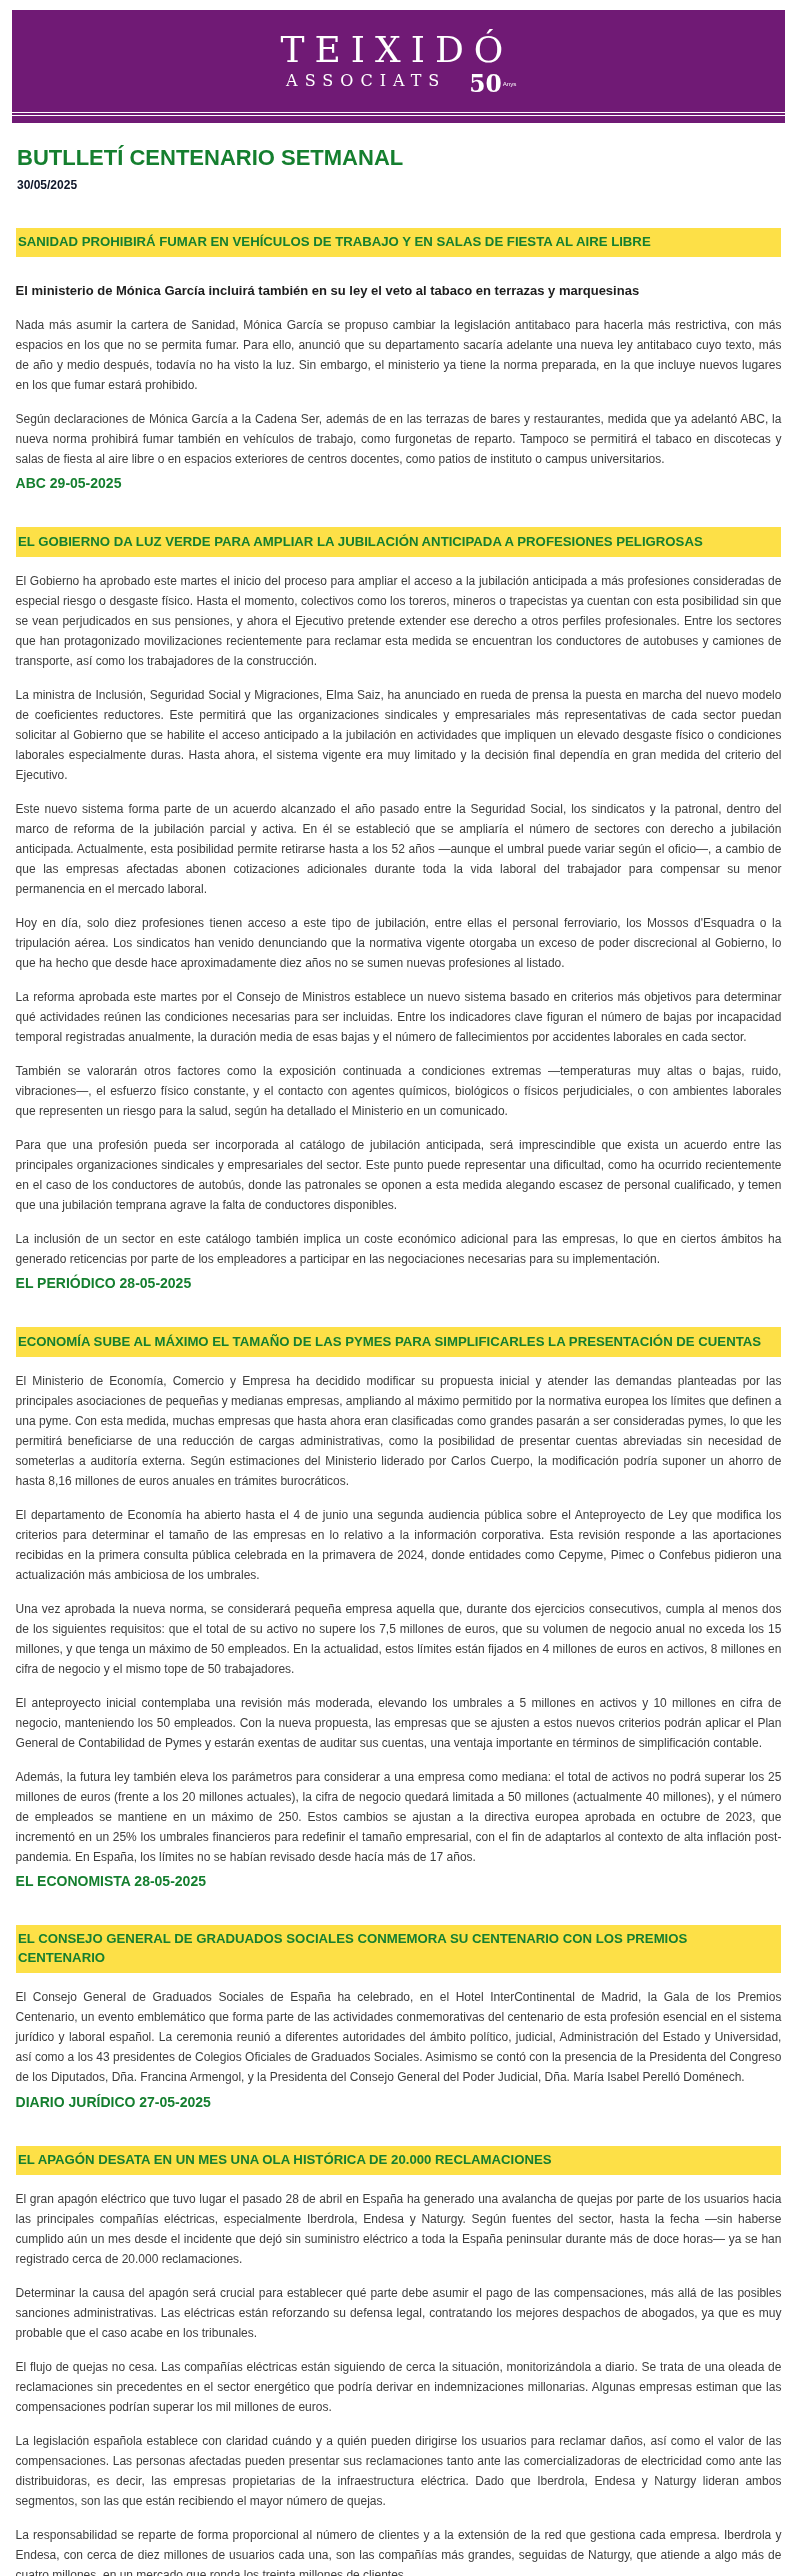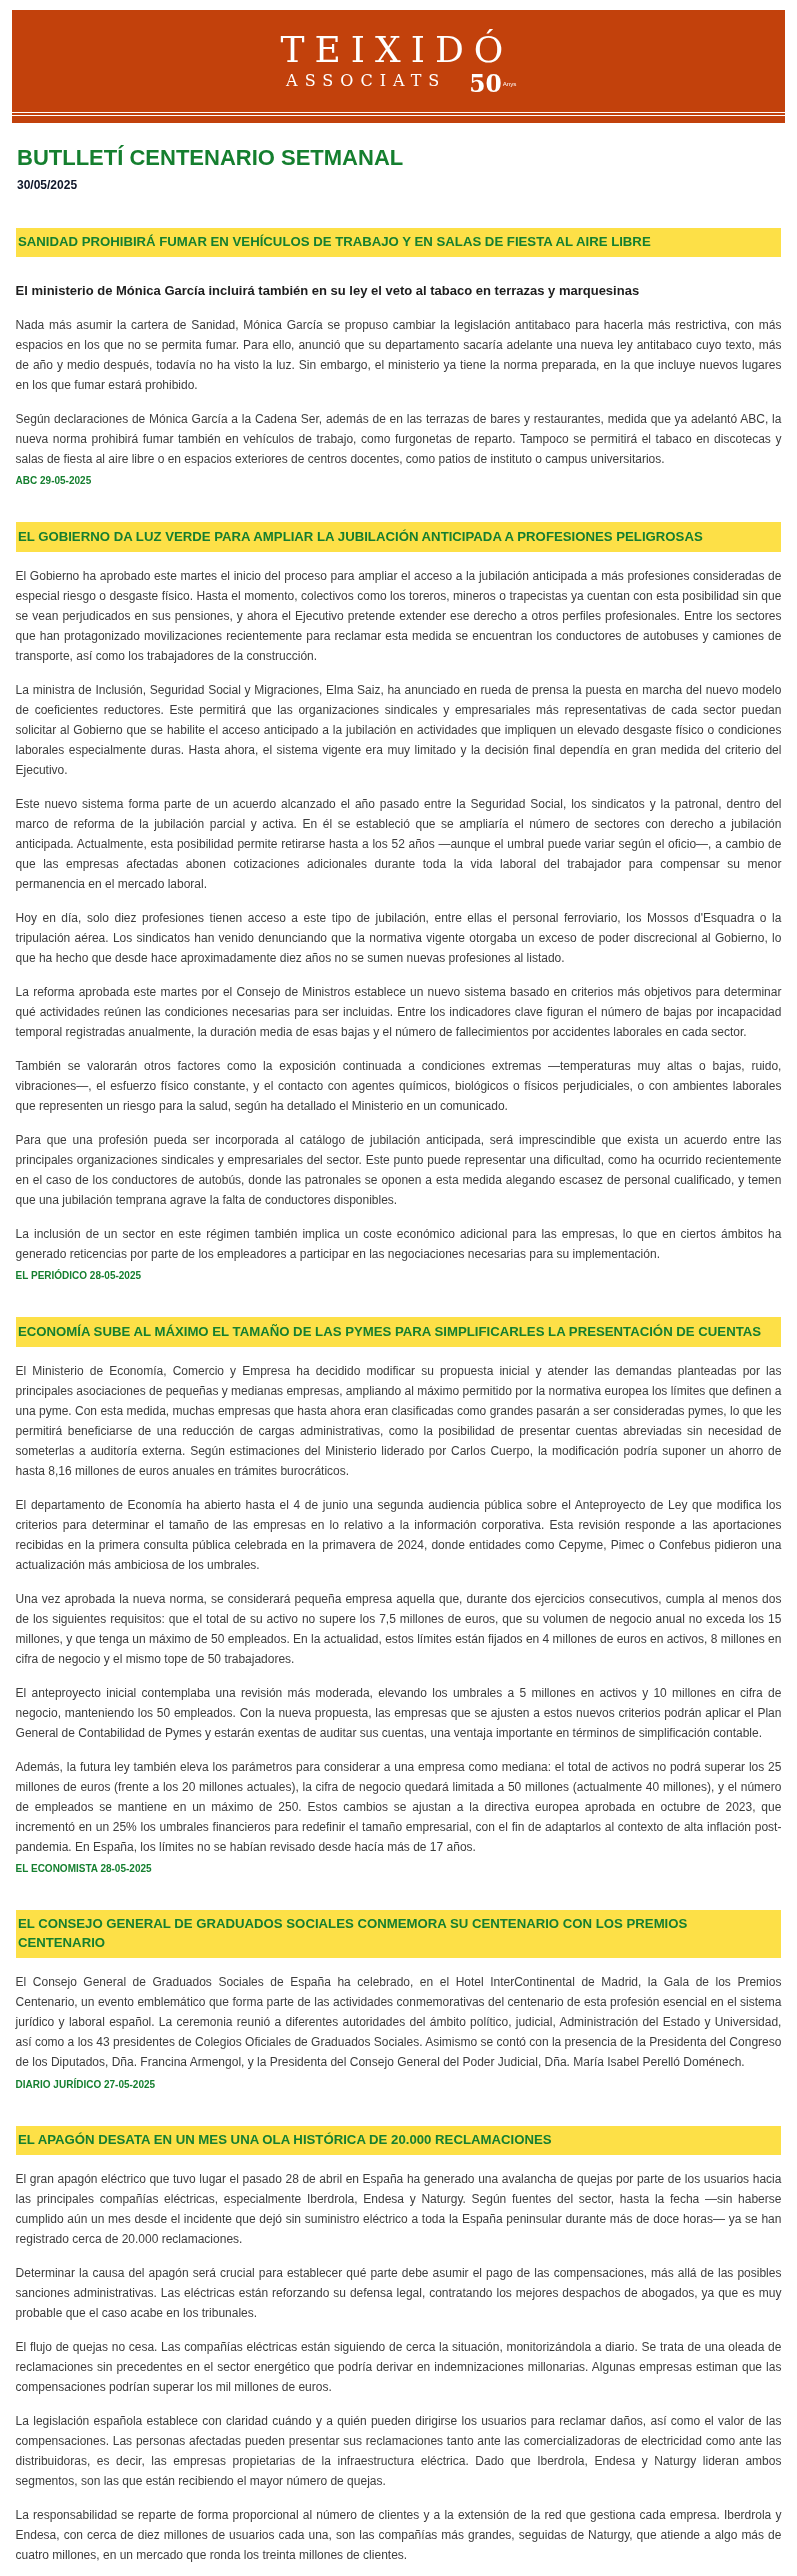--- a/index.html
+++ b/index.html
@@ -7,21 +7,21 @@
     width:797px;
     min-height:2576px;
     font-family:"Liberation Sans","DejaVu Sans",sans-serif;
     color:#3d3d3d;
     -webkit-font-smoothing:antialiased;
   }
   
   .banner{
     margin:10px 11.7px 0 11.7px;
     height:113px;
-    background:#c2410c;
+    background:#701a75;
     position:relative;
     display:flex;
     align-items:center;
     justify-content:center;
   }
   .logo{display:flex;flex-direction:column;align-items:flex-end;transform:translateY(-6.2px);}
   .logo-top{
     font-family:"DejaVu Serif","Liberation Serif",serif;
     color:#ffffff;font-size:36px;letter-spacing:10px;line-height:1;
     padding-right:3.1px;
@@ -59,21 +59,21 @@
     margin:0;font-size:13.2px;font-weight:bold;color:#157f2f;line-height:18.7px;
   }
   .article-subtitle{
     margin:25px 0 0 0;font-size:13px;font-weight:bold;color:#1d1d1d;line-height:18.7px;
   }
   .article-paragraph{
     margin:14px 0 0 0;font-size:12px;line-height:20px;color:#3d3d3d;
     text-align:justify;
   }
   .article-source{
-    margin-top:6.2px;font-size:10px;font-weight:bold;color:#157f2f;
+    margin-top:6.2px;font-size:14px;font-weight:bold;color:#157f2f;
   }
 </style>
 </head>
 <body>
 
 <header class="banner">
   <div class="logo">
     <div class="logo-top">TEIXIDÓ</div>
     <div class="logo-bottom">
       <span class="logo-sub">ASSOCIATS</span>
@@ -105,21 +105,21 @@
       <div class="article-header">
         <h2 class="article-title">EL GOBIERNO DA LUZ VERDE PARA AMPLIAR LA JUBILACIÓN ANTICIPADA A PROFESIONES PELIGROSAS</h2>
       </div>
       <p class="article-paragraph">El Gobierno ha aprobado este martes el inicio del proceso para ampliar el acceso a la jubilación anticipada a más profesiones consideradas de especial riesgo o desgaste físico. Hasta el momento, colectivos como los toreros, mineros o trapecistas ya cuentan con esta posibilidad sin que se vean perjudicados en sus pensiones, y ahora el Ejecutivo pretende extender ese derecho a otros perfiles profesionales. Entre los sectores que han protagonizado movilizaciones recientemente para reclamar esta medida se encuentran los conductores de autobuses y camiones de transporte, así como los trabajadores de la construcción.</p>
       <p class="article-paragraph">La ministra de Inclusión, Seguridad Social y Migraciones, Elma Saiz, ha anunciado en rueda de prensa la puesta en marcha del nuevo modelo de coeficientes reductores. Este permitirá que las organizaciones sindicales y empresariales más representativas de cada sector puedan solicitar al Gobierno que se habilite el acceso anticipado a la jubilación en actividades que impliquen un elevado desgaste físico o condiciones laborales especialmente duras. Hasta ahora, el sistema vigente era muy limitado y la decisión final dependía en gran medida del criterio del Ejecutivo.</p>
       <p class="article-paragraph">Este nuevo sistema forma parte de un acuerdo alcanzado el año pasado entre la Seguridad Social, los sindicatos y la patronal, dentro del marco de reforma de la jubilación parcial y activa. En él se estableció que se ampliaría el número de sectores con derecho a jubilación anticipada. Actualmente, esta posibilidad permite retirarse hasta a los 52 años —aunque el umbral puede variar según el oficio—, a cambio de que las empresas afectadas abonen cotizaciones adicionales durante toda la vida laboral del trabajador para compensar su menor permanencia en el mercado laboral.</p>
       <p class="article-paragraph">Hoy en día, solo diez profesiones tienen acceso a este tipo de jubilación, entre ellas el personal ferroviario, los Mossos d'Esquadra o la tripulación aérea. Los sindicatos han venido denunciando que la normativa vigente otorgaba un exceso de poder discrecional al Gobierno, lo que ha hecho que desde hace aproximadamente diez años no se sumen nuevas profesiones al listado.</p>
       <p class="article-paragraph">La reforma aprobada este martes por el Consejo de Ministros establece un nuevo sistema basado en criterios más objetivos para determinar qué actividades reúnen las condiciones necesarias para ser incluidas. Entre los indicadores clave figuran el número de bajas por incapacidad temporal registradas anualmente, la duración media de esas bajas y el número de fallecimientos por accidentes laborales en cada sector.</p>
       <p class="article-paragraph">También se valorarán otros factores como la exposición continuada a condiciones extremas —temperaturas muy altas o bajas, ruido, vibraciones—, el esfuerzo físico constante, y el contacto con agentes químicos, biológicos o físicos perjudiciales, o con ambientes laborales que representen un riesgo para la salud, según ha detallado el Ministerio en un comunicado.</p>
       <p class="article-paragraph">Para que una profesión pueda ser incorporada al catálogo de jubilación anticipada, será imprescindible que exista un acuerdo entre las principales organizaciones sindicales y empresariales del sector. Este punto puede representar una dificultad, como ha ocurrido recientemente en el caso de los conductores de autobús, donde las patronales se oponen a esta medida alegando escasez de personal cualificado, y temen que una jubilación temprana agrave la falta de conductores disponibles.</p>
-      <p class="article-paragraph">La inclusión de un sector en este régimen también implica un coste económico adicional para las empresas, lo que en ciertos ámbitos ha generado reticencias por parte de los empleadores a participar en las negociaciones necesarias para su implementación.</p>
+      <p class="article-paragraph">La inclusión de un sector en este catálogo también implica un coste económico adicional para las empresas, lo que en ciertos ámbitos ha generado reticencias por parte de los empleadores a participar en las negociaciones necesarias para su implementación.</p>
       <div class="article-source">EL PERIÓDICO 28-05-2025</div>
     </section>
     <section class="article">
       <div class="article-header">
         <h2 class="article-title">ECONOMÍA SUBE AL MÁXIMO EL TAMAÑO DE LAS PYMES PARA SIMPLIFICARLES LA PRESENTACIÓN DE CUENTAS</h2>
       </div>
       <p class="article-paragraph">El Ministerio de Economía, Comercio y Empresa ha decidido modificar su propuesta inicial y atender las demandas planteadas por las principales asociaciones de pequeñas y medianas empresas, ampliando al máximo permitido por la normativa europea los límites que definen a una pyme. Con esta medida, muchas empresas que hasta ahora eran clasificadas como grandes pasarán a ser consideradas pymes, lo que les permitirá beneficiarse de una reducción de cargas administrativas, como la posibilidad de presentar cuentas abreviadas sin necesidad de someterlas a auditoría externa. Según estimaciones del Ministerio liderado por Carlos Cuerpo, la modificación podría suponer un ahorro de hasta 8,16 millones de euros anuales en trámites burocráticos.</p>
       <p class="article-paragraph">El departamento de Economía ha abierto hasta el 4 de junio una segunda audiencia pública sobre el Anteproyecto de Ley que modifica los criterios para determinar el tamaño de las empresas en lo relativo a la información corporativa. Esta revisión responde a las aportaciones recibidas en la primera consulta pública celebrada en la primavera de 2024, donde entidades como Cepyme, Pimec o Confebus pidieron una actualización más ambiciosa de los umbrales.</p>
       <p class="article-paragraph">Una vez aprobada la nueva norma, se considerará pequeña empresa aquella que, durante dos ejercicios consecutivos, cumpla al menos dos de los siguientes requisitos: que el total de su activo no supere los 7,5 millones de euros, que su volumen de negocio anual no exceda los 15 millones, y que tenga un máximo de 50 empleados. En la actualidad, estos límites están fijados en 4 millones de euros en activos, 8 millones en cifra de negocio y el mismo tope de 50 trabajadores.</p>
       <p class="article-paragraph">El anteproyecto inicial contemplaba una revisión más moderada, elevando los umbrales a 5 millones en activos y 10 millones en cifra de negocio, manteniendo los 50 empleados. Con la nueva propuesta, las empresas que se ajusten a estos nuevos criterios podrán aplicar el Plan General de Contabilidad de Pymes y estarán exentas de auditar sus cuentas, una ventaja importante en términos de simplificación contable.</p>

